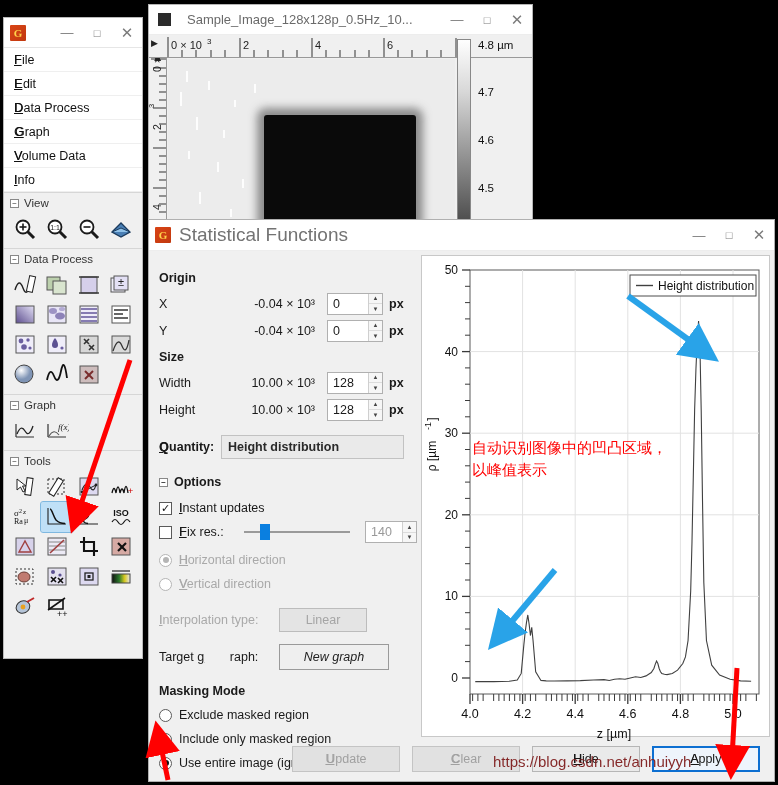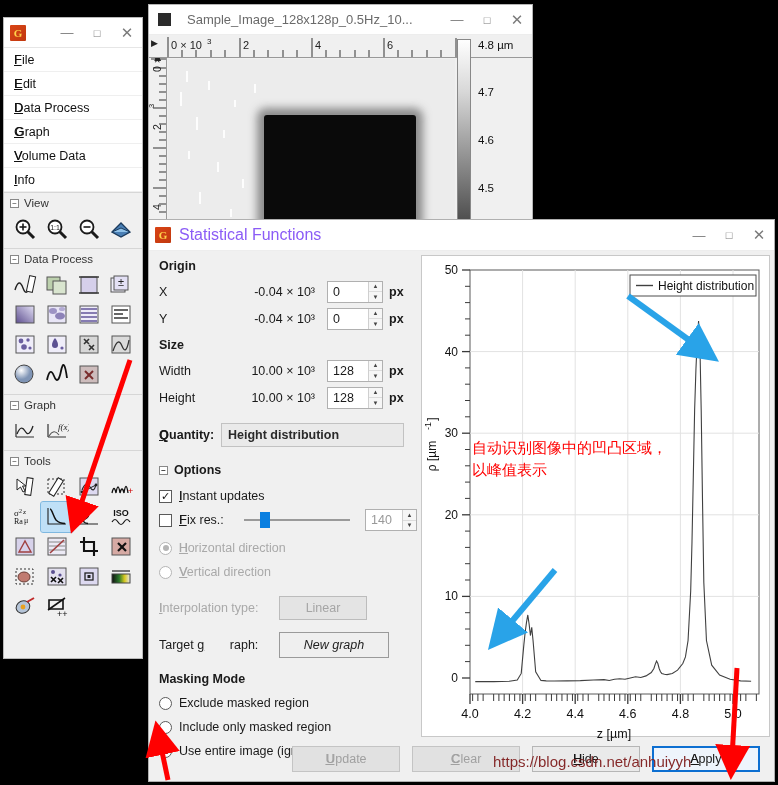--- a/index.html
+++ b/index.html
@@ -110,24 +110,24 @@
   
   #statwin {
     position:absolute; left:148px; top:219px; width:627px; height:563px;
     background:#f0f0f0; border:1px solid #b0b0b0;
     display:flex; flex-direction:column;
   }
   #statwin-title {
     height:31px; background:#fff; display:flex; align-items:center; flex:none;
     border-bottom:1px solid #ededed;
   }
-  #statwin-title .t { margin-left:8px; font-size:16px; color:#8b5cf6; }
+  #statwin-title .t { margin-left:8px; font-size:19px; color:#737373; }
   #statwin-body { flex:1; display:flex; min-height:0; }
 
-  #form { width:268px; flex:none; padding:6px 0 0 10px; }
+  #form { width:268px; flex:none; padding:18px 0 0 10px; }
   .grp-title { font-weight:bold; font-size:12.5px; margin:2px 0 5px 0; }
   .row { display:flex; align-items:center; height:27px; }
   .row .lbl { width:80px; font-size:12.5px; }
   .row .val { width:88px; font-size:12.5px; text-align:right; padding-right:12px; }
   .spin {
     width:56px; height:22px; border:1px solid #b0b0b0; background:#fff;
     display:flex; align-items:stretch;
   }
   .spin .sv { flex:1; font-size:12.5px; padding:0 0 0 5px; line-height:20px; color:#1a1a1a; }
   .spin .sb { width:14px; border-left:1px solid #cfcfcf; display:flex; flex-direction:column; }

